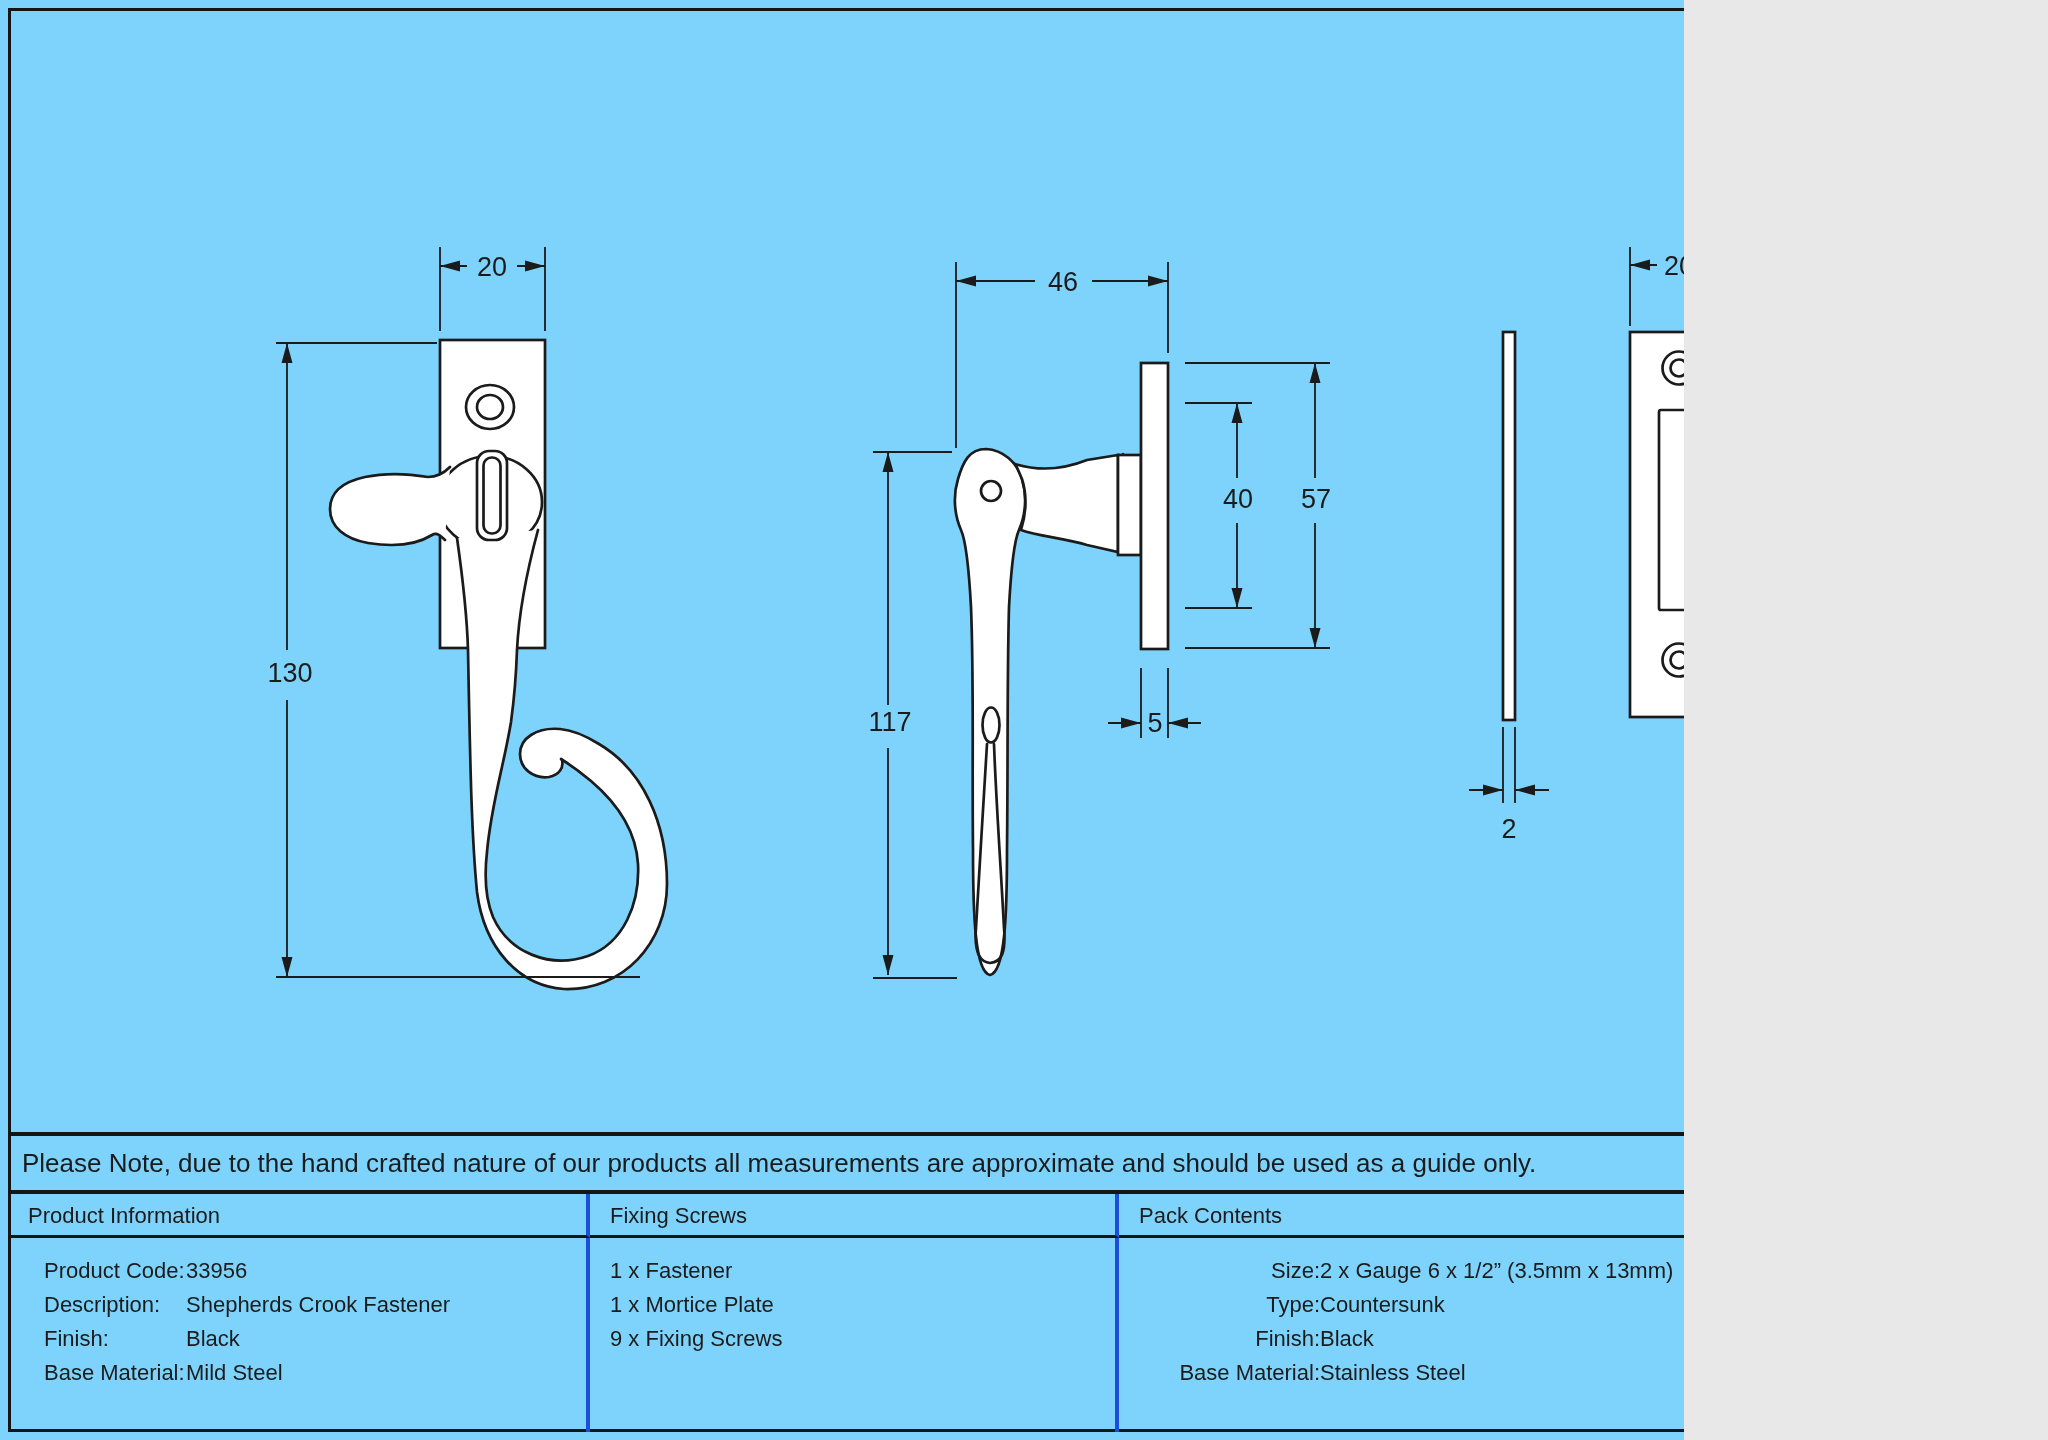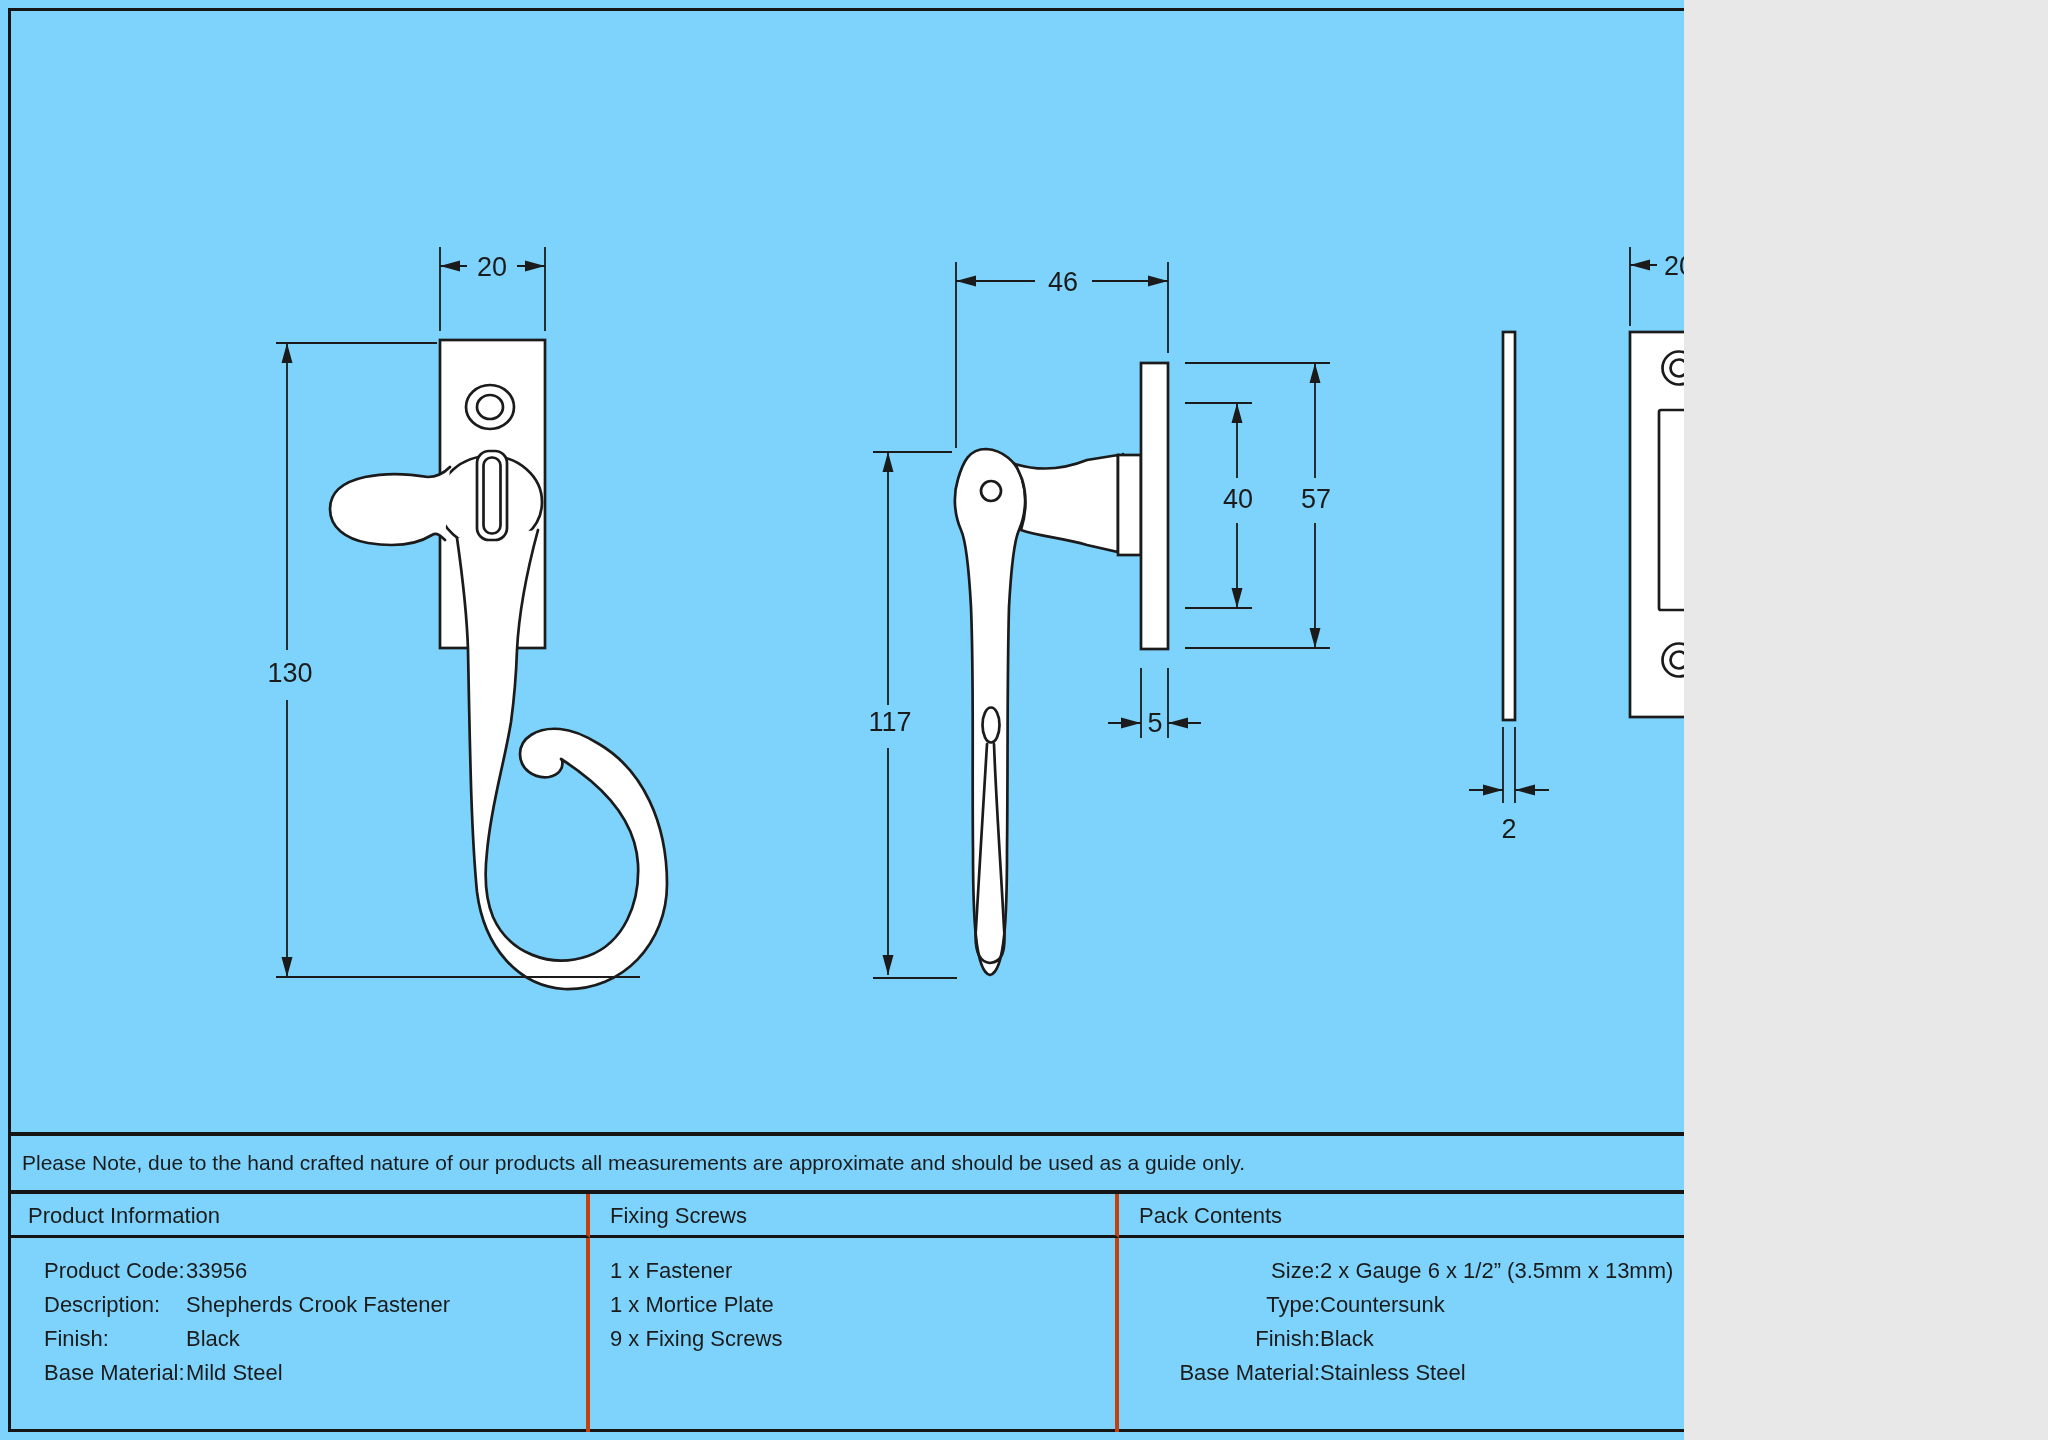--- a/index.html
+++ b/index.html
@@ -5,27 +5,27 @@
   html,body{margin:0;padding:0;background:#e8e8e8;}
   .page{position:relative;width:1684px;height:1440px;background:#7dd3fc;overflow:hidden;
         font-family:"Liberation Sans",sans-serif;color:#1b1b1b;}
   .page-border{position:absolute;left:8px;top:8px;width:2032px;height:1424px;
         border:3px solid #151515;box-sizing:border-box;pointer-events:none;}
   .drawings{position:absolute;left:0;top:0;}
 
   
   .note-band{position:absolute;left:8px;top:1132px;width:2032px;height:62px;
         border-top:4px solid #151515;border-bottom:4px solid #151515;box-sizing:border-box;
-        display:flex;align-items:center;padding-left:14px;font-size:21px;}
+        display:flex;align-items:center;padding-left:14px;font-size:26px;}
 
   
   .btable{position:absolute;left:8px;top:1194px;width:2032px;height:238px;
         display:grid;grid-template-columns:582px 529px 581px 340px;grid-template-rows:44px 194px;}
   .cell{box-sizing:border-box;}
-  .vline{border-right:4px solid #c2410c;}
+  .vline{border-right:4px solid #1d4ed8;}
   .hcell{border-bottom:3px solid #151515;font-size:22px;padding:9px 0 0 20px;}
   .bcell{font-size:22px;padding-top:16px;line-height:34px;}
   .bcell .row{display:flex;}
   .lab{width:178px;flex:0 0 178px;padding-left:36px;box-sizing:border-box;}
   .lab3{width:201px;flex:0 0 201px;padding-left:23px;box-sizing:border-box;text-align:right;}
   .list{padding-left:20px;}
   .logo-cell{grid-column:4;grid-row:1/3;position:relative;}
 
   
   .logo{position:absolute;left:0;top:0;width:100%;height:100%;}

